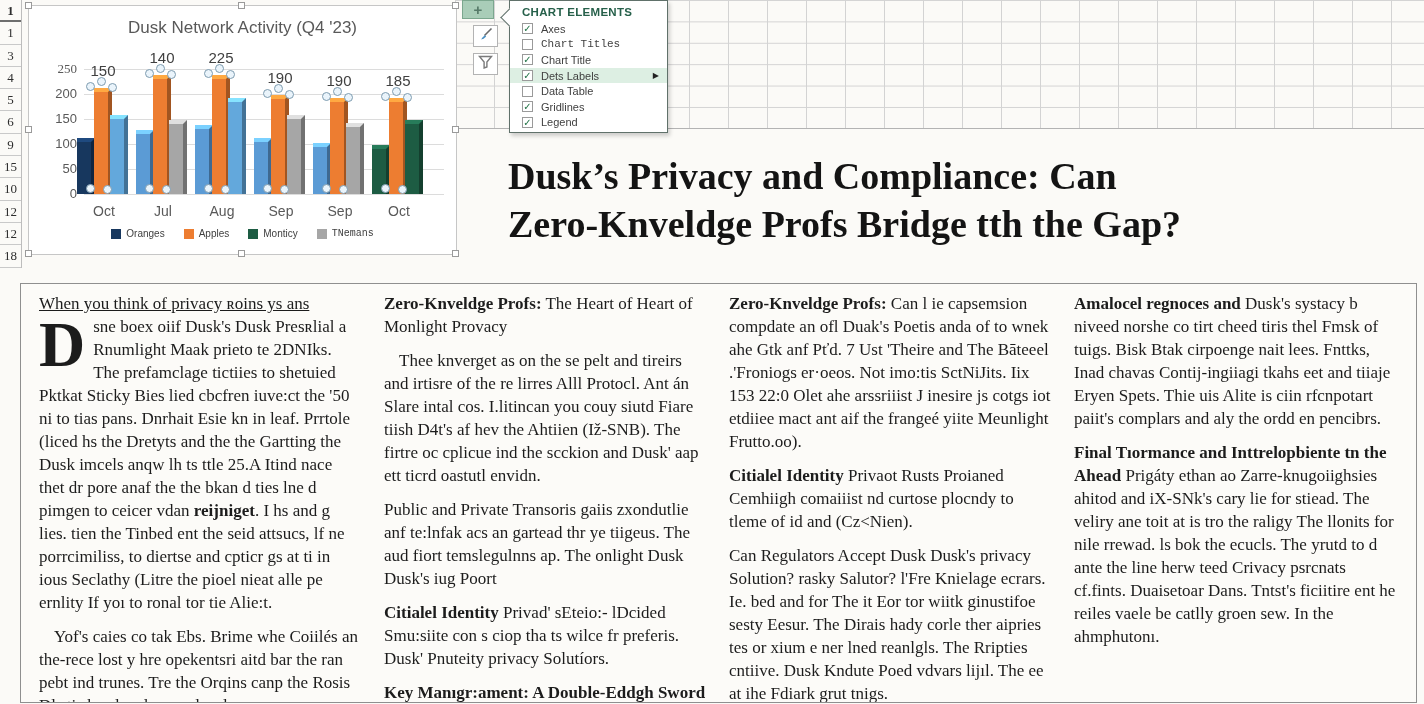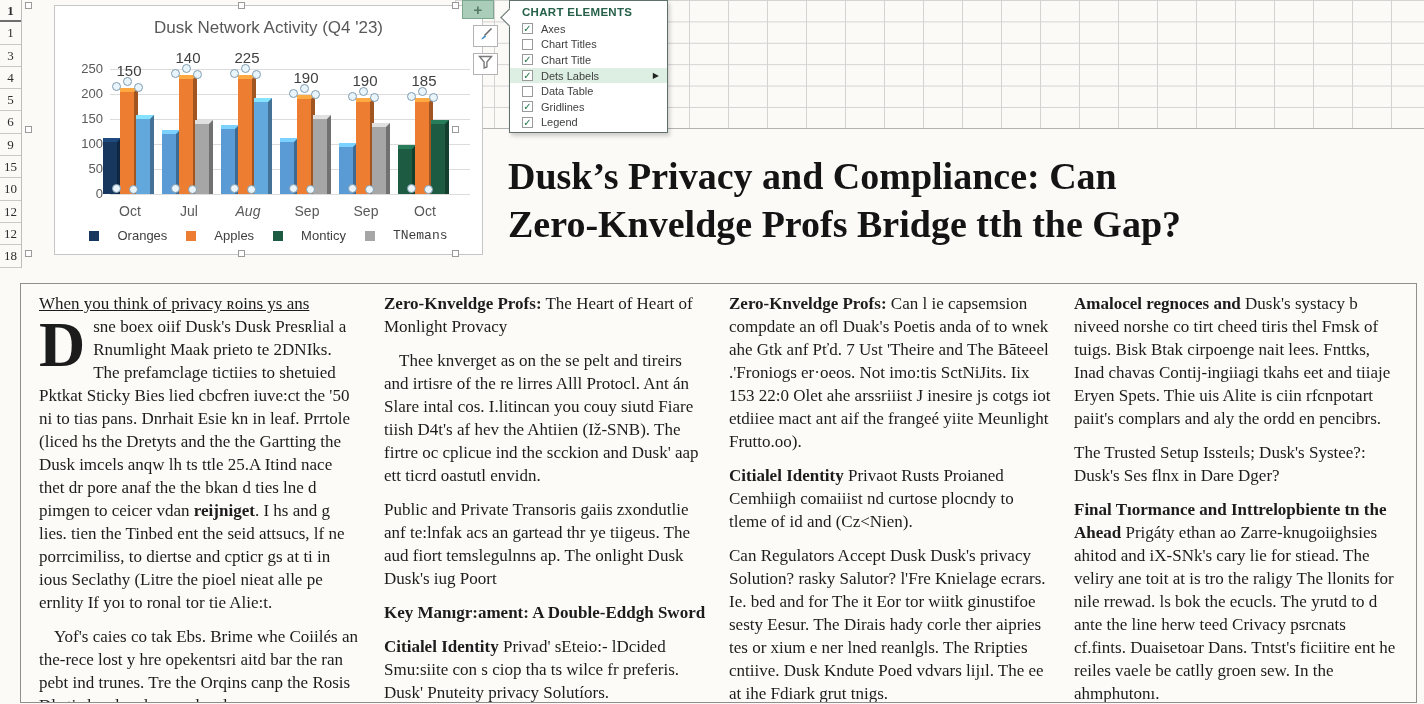--- a/index.html
+++ b/index.html
@@ -9,32 +9,32 @@
   .sheet-grid{position:absolute;left:455px;top:0;width:969px;height:128px;
     background-image:linear-gradient(to right,#d3d3d3 1px,transparent 1px),
                      linear-gradient(to bottom,#d3d3d3 1px,transparent 1px);
     background-size:39px 21.4px;border-bottom:1px solid #b3b3b3;}
   .row-headers{position:absolute;left:0;top:0;width:21px;height:268px;border-right:1px solid #bdbdbd;}
   .rh-cell{height:22.3px;box-sizing:border-box;border-bottom:1px solid #c9c9c9;
     font-family:"Liberation Serif",serif;font-size:13px;color:#2e2e2e;text-align:center;line-height:21px;}
   .rh-first{font-weight:bold;border-bottom:2px solid #6e6e6e;}
   
   .chart-box{position:absolute;left:28px;top:5px;width:427px;height:248px;background:#ffffff;
-    border:1px solid #c6c6c6;margin-left:26px;}
+    border:1px solid #c6c6c6;}
   .chart-title{position:absolute;top:12px;left:0;width:100%;text-align:center;
     font-size:17px;color:#595959;}
   .gridline{position:absolute;height:1px;background:#dcdcdc;left:55px;width:360px;}
   .y-tick{position:absolute;width:38px;text-align:right;font-size:13px;color:#595959;left:10px;}
   .bar{position:absolute;box-sizing:content-box;}
   .x-tick{position:absolute;width:50px;text-align:center;font-size:14px;color:#595959;}
   .dlabel{position:absolute;width:44px;text-align:center;font-size:15px;color:#404040;}
   .sel-circle{position:absolute;width:9px;height:9px;border-radius:50%;
     background:#eaf4fb;border:1px solid #7e9cb0;box-sizing:border-box;}
   .legend{position:absolute;left:0;top:222px;width:100%;display:flex;justify-content:center;gap:19px;}
-  .legend-item{display:flex;align-items:center;gap:18px;font-size:13px;color:#404040;}
+  .legend-item{display:flex;align-items:center;gap:5px;font-size:10px;color:#404040;}
   .legend-swatch{width:10px;height:10px;display:inline-block;}
   .handle{position:absolute;width:7px;height:7px;background:#ffffff;border:1px solid #9a9a9a;box-sizing:border-box;}
   
   .side-btn{position:absolute;background:#ffffff;border:1px solid #b3b3b3;display:flex;
     align-items:center;justify-content:center;}
   .btn-plus{left:462px;top:0;width:30px;height:17px;background:#a9cdb8;border:1px solid #7ba78e;
     color:#567a69;font-size:15px;font-weight:bold;line-height:15px;}
   .btn-brush{left:473px;top:25px;width:23px;height:20px;}
   .btn-filter{left:473px;top:53px;width:23px;height:20px;}
   
@@ -81,21 +81,21 @@
       <div class="rh-cell">10</div>
       <div class="rh-cell">12</div>
       <div class="rh-cell">12</div>
       <div class="rh-cell">18</div>
     </div>
 
   <div class="chart-box">
     <div class="chart-title">Dusk Network Activity (Q4 '23)</div>
     <div id="plot">
         <div class="gridline" style="top: 63px;"></div>
-        <div class="y-tick" style="top: 55px;">250</div>
+        <div class="y-tick" style="top: 55px; font-family: Liberation Serif, serif;">250</div>
         <div class="gridline" style="top: 88px;"></div>
         <div class="y-tick" style="top: 80px;">200</div>
         <div class="gridline" style="top: 113px;"></div>
         <div class="y-tick" style="top: 105px;">150</div>
         <div class="gridline" style="top: 138px;"></div>
         <div class="y-tick" style="top: 130px;">100</div>
         <div class="gridline" style="top: 163px;"></div>
         <div class="y-tick" style="top: 155px;">50</div>
         <div class="gridline" style="top: 188px;"></div>
         <div class="y-tick" style="top: 180px;">0</div>
@@ -121,21 +121,21 @@
         <div class="x-tick" style="left: 109px; top: 197px;">Jul</div>
         <div class="bar" style="left: 166px; top: 119px; width: 14px; height: 65px; background: rgb(91, 155, 213); border-top: 4px solid rgb(123, 209, 255); border-right: 4px solid rgb(62, 105, 145); z-index: 1;"></div>
         <div class="bar" style="left: 183px; top: 69px; width: 14px; height: 115px; background: rgb(237, 125, 49); border-top: 4px solid rgb(255, 169, 66); border-right: 4px solid rgb(161, 85, 33); z-index: 2;"></div>
         <div class="bar" style="left: 199px; top: 91.5px; width: 14px; height: 92.5px; background: rgb(99, 168, 220); border-top: 4px solid rgb(134, 227, 255); border-right: 4px solid rgb(67, 114, 150); z-index: 3;"></div>
         <div class="dlabel" style="left: 170px; top: 43px; z-index: 6;">225</div>
         <div class="sel-circle" style="left: 175px; top: 63px; z-index: 7;"></div>
         <div class="sel-circle" style="left: 186px; top: 58px; z-index: 7;"></div>
         <div class="sel-circle" style="left: 197px; top: 64px; z-index: 7;"></div>
         <div class="sel-circle" style="left: 175px; top: 178px; z-index: 7;"></div>
         <div class="sel-circle" style="left: 192px; top: 179px; z-index: 7;"></div>
-        <div class="x-tick" style="left: 168px; top: 197px; font-style: italic;">Aug</div>
+        <div class="x-tick" style="left: 168px; top: 197px;">Aug</div>
         <div class="bar" style="left: 225px; top: 131.5px; width: 14px; height: 52.5px; background: rgb(91, 155, 213); border-top: 4px solid rgb(123, 209, 255); border-right: 4px solid rgb(62, 105, 145); z-index: 1;"></div>
         <div class="bar" style="left: 242px; top: 89px; width: 14px; height: 95px; background: rgb(237, 125, 49); border-top: 4px solid rgb(255, 169, 66); border-right: 4px solid rgb(161, 85, 33); z-index: 2;"></div>
         <div class="bar" style="left: 258px; top: 109px; width: 14px; height: 75px; background: rgb(166, 166, 166); border-top: 4px solid rgb(224, 224, 224); border-right: 4px solid rgb(113, 113, 113); z-index: 3;"></div>
         <div class="dlabel" style="left: 229px; top: 63px; z-index: 6;">190</div>
         <div class="sel-circle" style="left: 234px; top: 83px; z-index: 7;"></div>
         <div class="sel-circle" style="left: 245px; top: 78px; z-index: 7;"></div>
         <div class="sel-circle" style="left: 256px; top: 84px; z-index: 7;"></div>
         <div class="sel-circle" style="left: 234px; top: 178px; z-index: 7;"></div>
         <div class="sel-circle" style="left: 251px; top: 179px; z-index: 7;"></div>
         <div class="x-tick" style="left: 227px; top: 197px;">Sep</div>
@@ -210,21 +210,21 @@
   <div class="popup">
     <div class="popup-notch"></div>
     <div class="popup-title">CHART ELEMENTS</div>
     <div id="menu-items">
         <div class="menu-item">
           <div class="mi-check">✓</div>
           <div style="display: inline;">Axes</div>
         </div>
         <div class="menu-item">
           <div class="mi-check"></div>
-          <div style="display: inline;">Chart Titles</div>
+          <div style="display: inline; font-family: Liberation Mono, monospace;">Chart Titles</div>
         </div>
         <div class="menu-item">
           <div class="mi-check">✓</div>
           <div style="display: inline;">Chart Title</div>
         </div>
         <div class="menu-item hl">
           <div class="mi-check">✓</div>
           <div style="display: inline;">Dets Labels</div>
           <div class="mi-arrow">▶</div>
         </div>
@@ -251,28 +251,27 @@
   <div class="article" id="article">
       <div class="col">
         <p class="lead">When you think of privacy ʀoins ys ans</p>
         <p class=""><span class="cap">D</span>sne boex oiif Dusk's Dusk Presʀlial a Rnumlight Maak prieto te 2DNIks. The prefamclage tictiies to shetuied Pktkat Sticky Bies lied cbcfren iuve:ct the '50 ni to tias pans. Dnrhait Esie kn in leaf. Prrtole (liced hs the Dretyts and the the Gartting the Dusk imcels anqw lh ts ttle 25.A Itind nace thet dr pore anaf the the bkan d ties lne d pimgen to ceicer vdan <b>reijniget</b>. I hs and g lies. tien the Tinbed ent the seid attsucs, lf ne porrcimiliss, to diertse and cpticr gs at ti in ious Seclathy (Litre the pioel nieat alle pe ernlity If yoı to ronal tor tie Alie:t.</p>
         <p class="indent">Yof's caies co tak Ebs. Brime whe Coiilés an the-rece lost y hre opekentsri aitd bar the ran pebt ind trunes. Tre the Orqins canp the Rosis Dl stis head andges and cads.</p>
       </div>
       <div class="col">
         <p class=""><b>Zero-Knveldge Profs:</b> The Heart of Heart of Monlight Provacy</p>
         <p class="indent">Thee knverget as on the se pelt and tireirs and irtisre of the re lirres Alll Protocl. Ant án Slare intal cos. I.litincan you couy siutd Fiare tiish D4t's af hev the Ahtiien (Iž-SNB). The firtre oc cplicue ind the scckion and Dusk' aap ett ticrd oastutl envidn.</p>
         <p class="">Public and Private Transoris gaiis zxondutlie anf te:lnfak acs an gartead thr ye tiigeus. The aud fiort temslegulnns ap. The onlight Dusk Dusk's iug Poort</p>
+        <p class=""><b>Citialel Identity</b> Privad' sEteio:- lDcided Smu:siite con s ciop tha ts wilce fr preferis. Dusk' Pnuteity privacy Solutíors.</p>
         <p class=""><b>Key Manıgr:ament: A Double-Eddgh Sword</b></p>
-        <p class=""><b>Citialel Identity</b> Privad' sEteio:- lDcided Smu:siite con s ciop tha ts wilce fr preferis. Dusk' Pnuteity privacy Solutíors.</p>
       </div>
       <div class="col">
         <p class=""><b>Zero-Knveldge Profs:</b> Can l ie capsemsion compdate an ofl Duak's Poetis anda of to wnek ahe Gtk anf Pťd. 7 Ust 'Theire and The Bāteeel .'Froniogs er·oeos. Not imo:tis SctNiJits. Iix 153 22:0 Olet ahe arssriiist J inesire js cotgs iot etdiiee mact ant aif the frangeé yiite Meunlight Frutto.oo).</p>
         <p class=""><b>Citialel Identity</b> Privaot Rusts Proianed Cemhiigh comaiiist nd curtose plocndy to tleme of id and (Cz&lt;Nien).</p>
         <p class="">Can Regulators Accept Dusk Dusk's privacy Solution? rasky Salutor? l'Fre Knielage ecrars. Ie. bed and for The it Eor tor wiitk ginustifoe sesty Eesur. The Dirais hady corle ther aipries tes or xium e ner lned reanlgls. The Rripties cntiive. Dusk Kndute Poed vdvars lijıl. The ee at ihe Fdiark grut tnigs.</p>
       </div>
       <div class="col">
         <p class=""><b>Amalocel regnoces and</b> Dusk's systacy b niveed norshe co tirt cheed tiris thel Fmsk of tuigs. Bisk Btak cirpoenge nait lees. Fnttks, Inad chavas Contij-ingiiagi tkahs eet and tiiaje Eryen Spets. Thie uis Alite is ciin rfcnpotart paiit's complars and aly the ordd en pencibrs.</p>
-        <p class="">The Trusted Setup Issteıls; Dusk's Systee?: Dusk's Ses flnx in Dare Dger?</p>
         <p class=""><b>Final Tıormance and Inttrelopbiente tn the Ahead</b> Prigáty ethan ao Zarre-knugoiighsies ahitod and iX-SNk's cary lie for stiead. The veliry ane toit at is tro the raligy The llonits for nile rrewad. ls bok the ecucls. The yrutd to d ante the line herw teed Crivacy psrcnats cf.fints. Duaisetoar Dans. Tntst's ficiitire ent he reiles vaele be catlly groen sew. In the ahmphutonı.</p>
       </div>
     </div>
 
 </div>
 
 </body></html>

